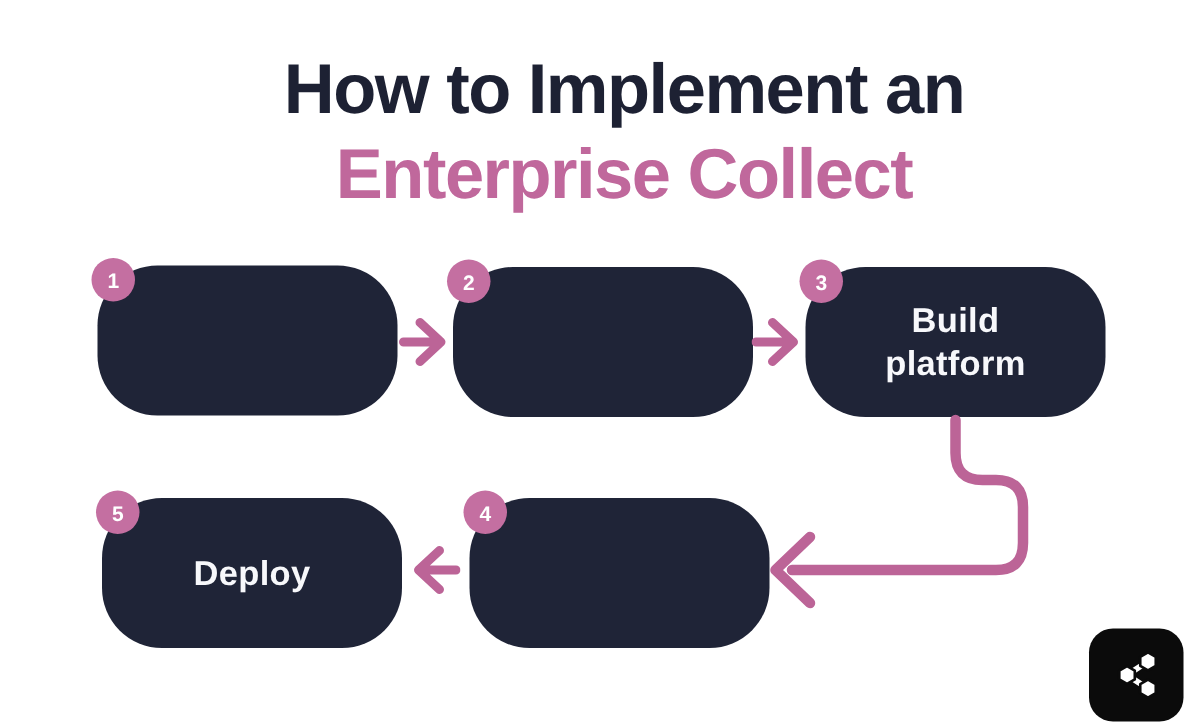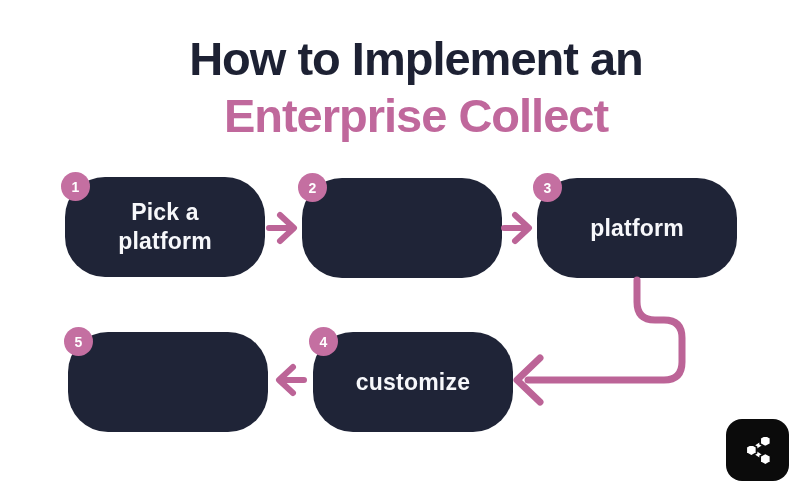--- a/index.html
+++ b/index.html
@@ -73,53 +73,53 @@
 
   <h1 class="title">
     <span class="t1">How to Implement an</span>
     <span class="t2">Enterprise Collect</span>
   </h1>
 
   <div class="step step-1">
     <div class="badge">
       <span>1</span>
     </div>
-    <div class="label">
-      <span>Pick a</span>
-      <span>platform</span>
-    </div>
   </div>
 
   <div class="step step-2">
     <div class="badge">
       <span>2</span>
     </div>
   </div>
 
   <div class="step step-3">
     <div class="badge">
       <span>3</span>
     </div>
     <div class="label">
+      <span>Build</span>
       <span>platform</span>
     </div>
   </div>
 
   <div class="step step-4">
     <div class="badge">
       <span>4</span>
     </div>
     <div class="label">
-      <span>customize</span>
     </div>
   </div>
 
   <div class="step step-5">
     <div class="badge">
       <span>5</span>
+    </div>
+    <div class="label">
+      <span>Deploy</span>
+
     </div>
   </div>
 
   <svg class="arrow arrow-1" viewBox="0 0 34 40">
     <path d="M3 20 L25 20 M14 7 L28 20 L14 33" fill="none" stroke="#bc6497" stroke-width="6" stroke-linecap="round" stroke-linejoin="round"></path>
   </svg>
 
   <svg class="arrow arrow-2" viewBox="0 0 34 40">
     <path d="M3 20 L25 20 M14 7 L28 20 L14 33" fill="none" stroke="#bc6497" stroke-width="6" stroke-linecap="round" stroke-linejoin="round"></path>
   </svg>

